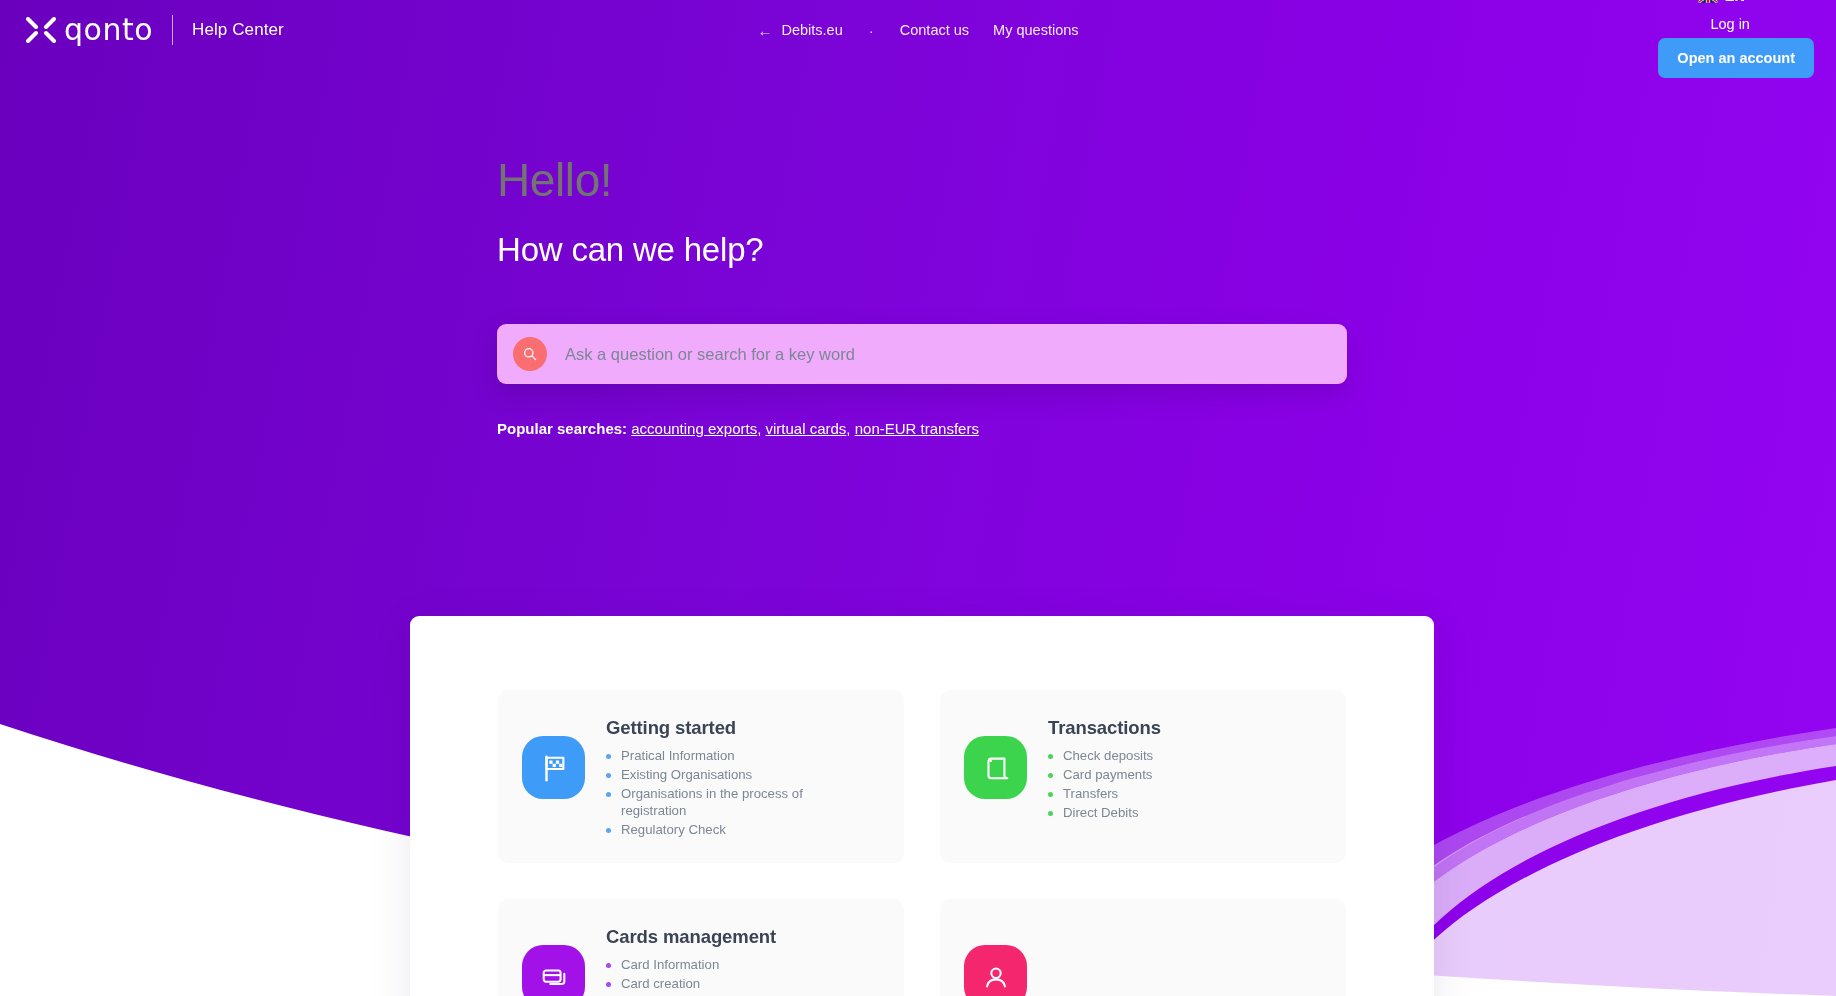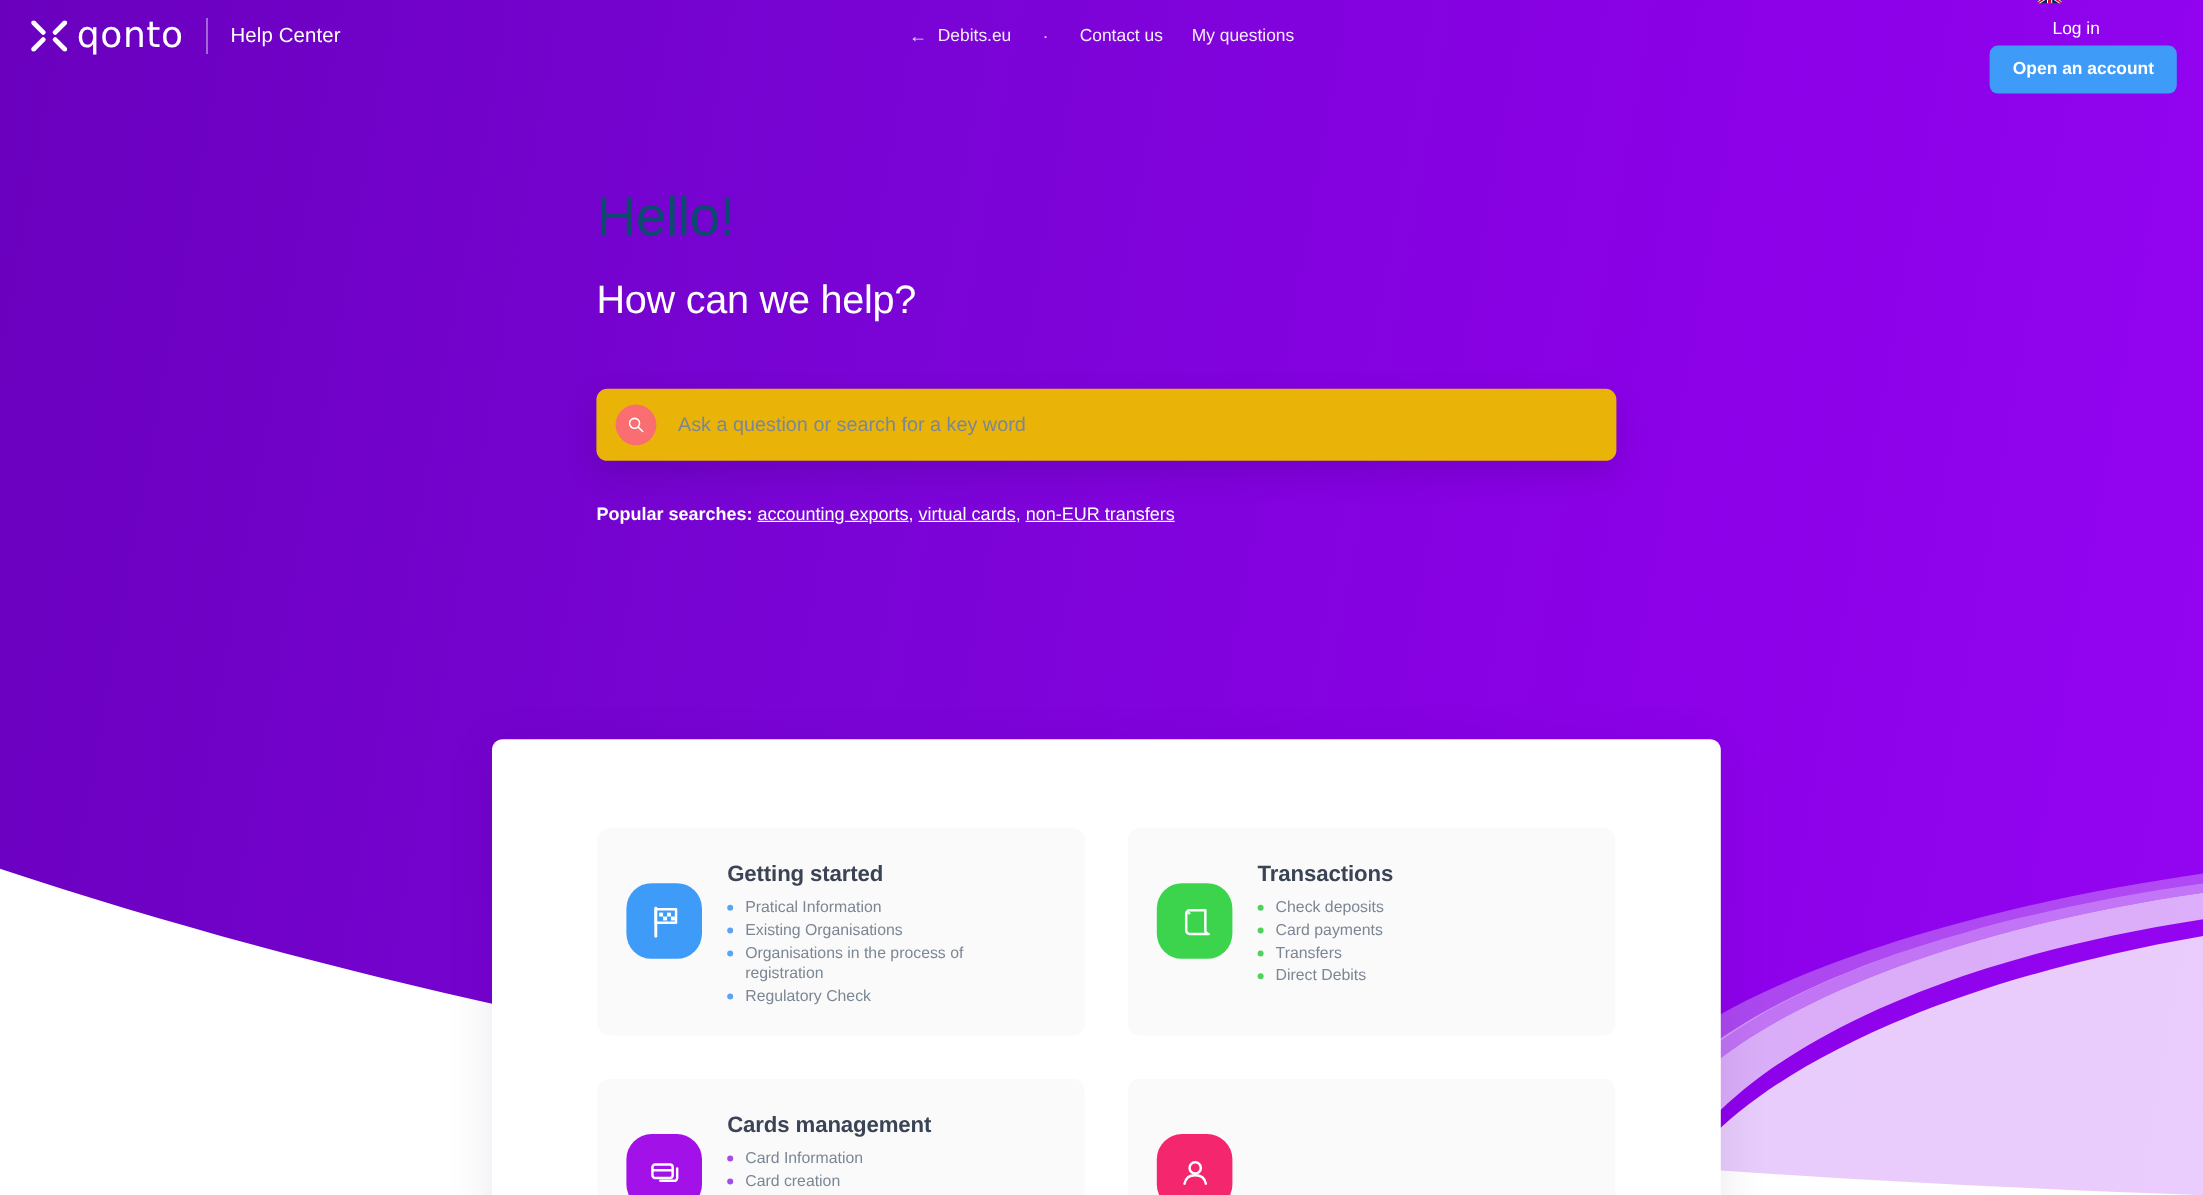--- a/index.html
+++ b/index.html
@@ -64,30 +64,30 @@
     margin-left: 16px; font-family: "Liberation Sans", sans-serif;
   }
 
   
   .hero {
     position: absolute; top: 0; left: 0; width: 1836px;
     z-index: 20;
   }
   .hero-inner { position: absolute; left: 497px; top: 155px; width: 860px; }
   .hello {
-    color:#0c4a6e; font-size: 46px; font-weight: 400; line-height: 1.1;
+    color:#737373; font-size: 46px; font-weight: 400; line-height: 1.1;
     letter-spacing: -0.4px;
   }
   .subtitle {
     color:#ffffff; font-size: 33px; font-weight: 400; margin-top: 25px;
     letter-spacing: -0.2px;
   }
   .search-wrap {
     position: absolute; left: 497px; top: 324px; width: 850px; height: 60px;
-    background:#eab308; border-radius: 9px;
+    background:#f0abfc; border-radius: 9px;
     box-shadow: 0 10px 26px rgba(40,0,70,0.18);
     display:flex; align-items:center;
   }
   .search-btn {
     width: 34px; height: 34px; border-radius: 50%; background:#FA6E71;
     border:none; margin-left: 16px; display:flex; align-items:center;
     justify-content:center; cursor:pointer; flex: 0 0 auto;
   }
   .search-input {
     flex:1; border:none; outline:none; background:transparent;

